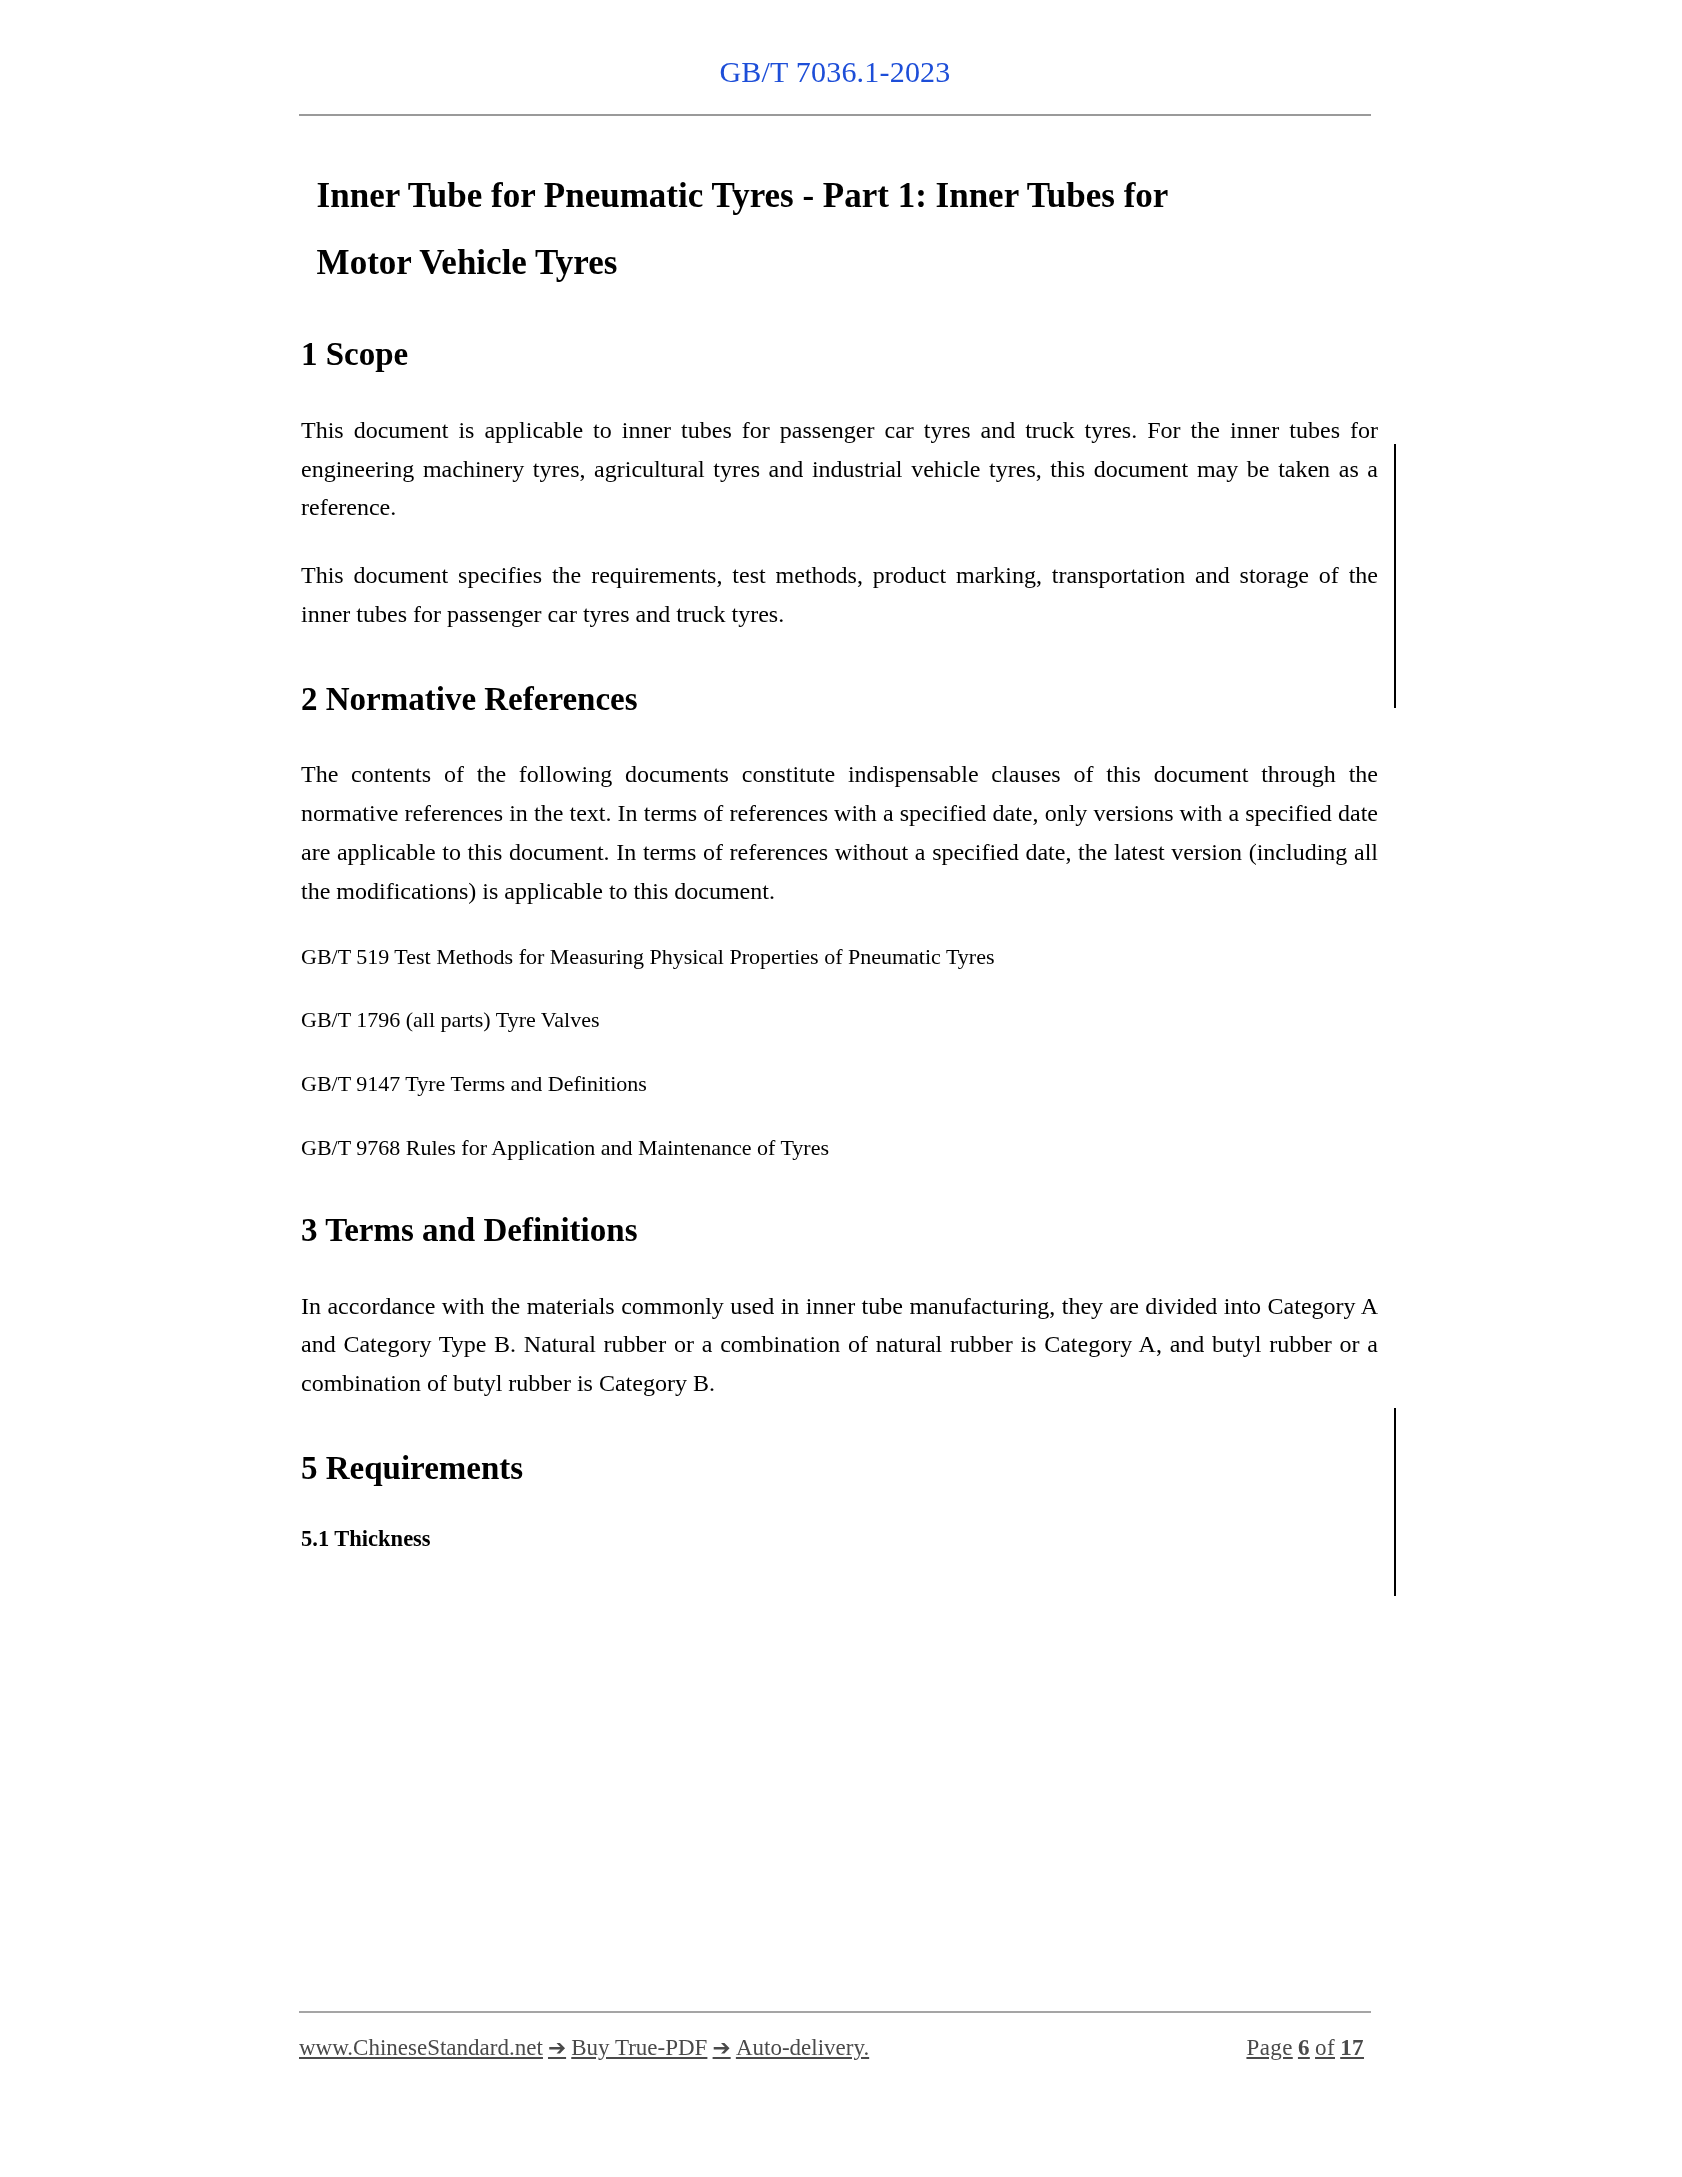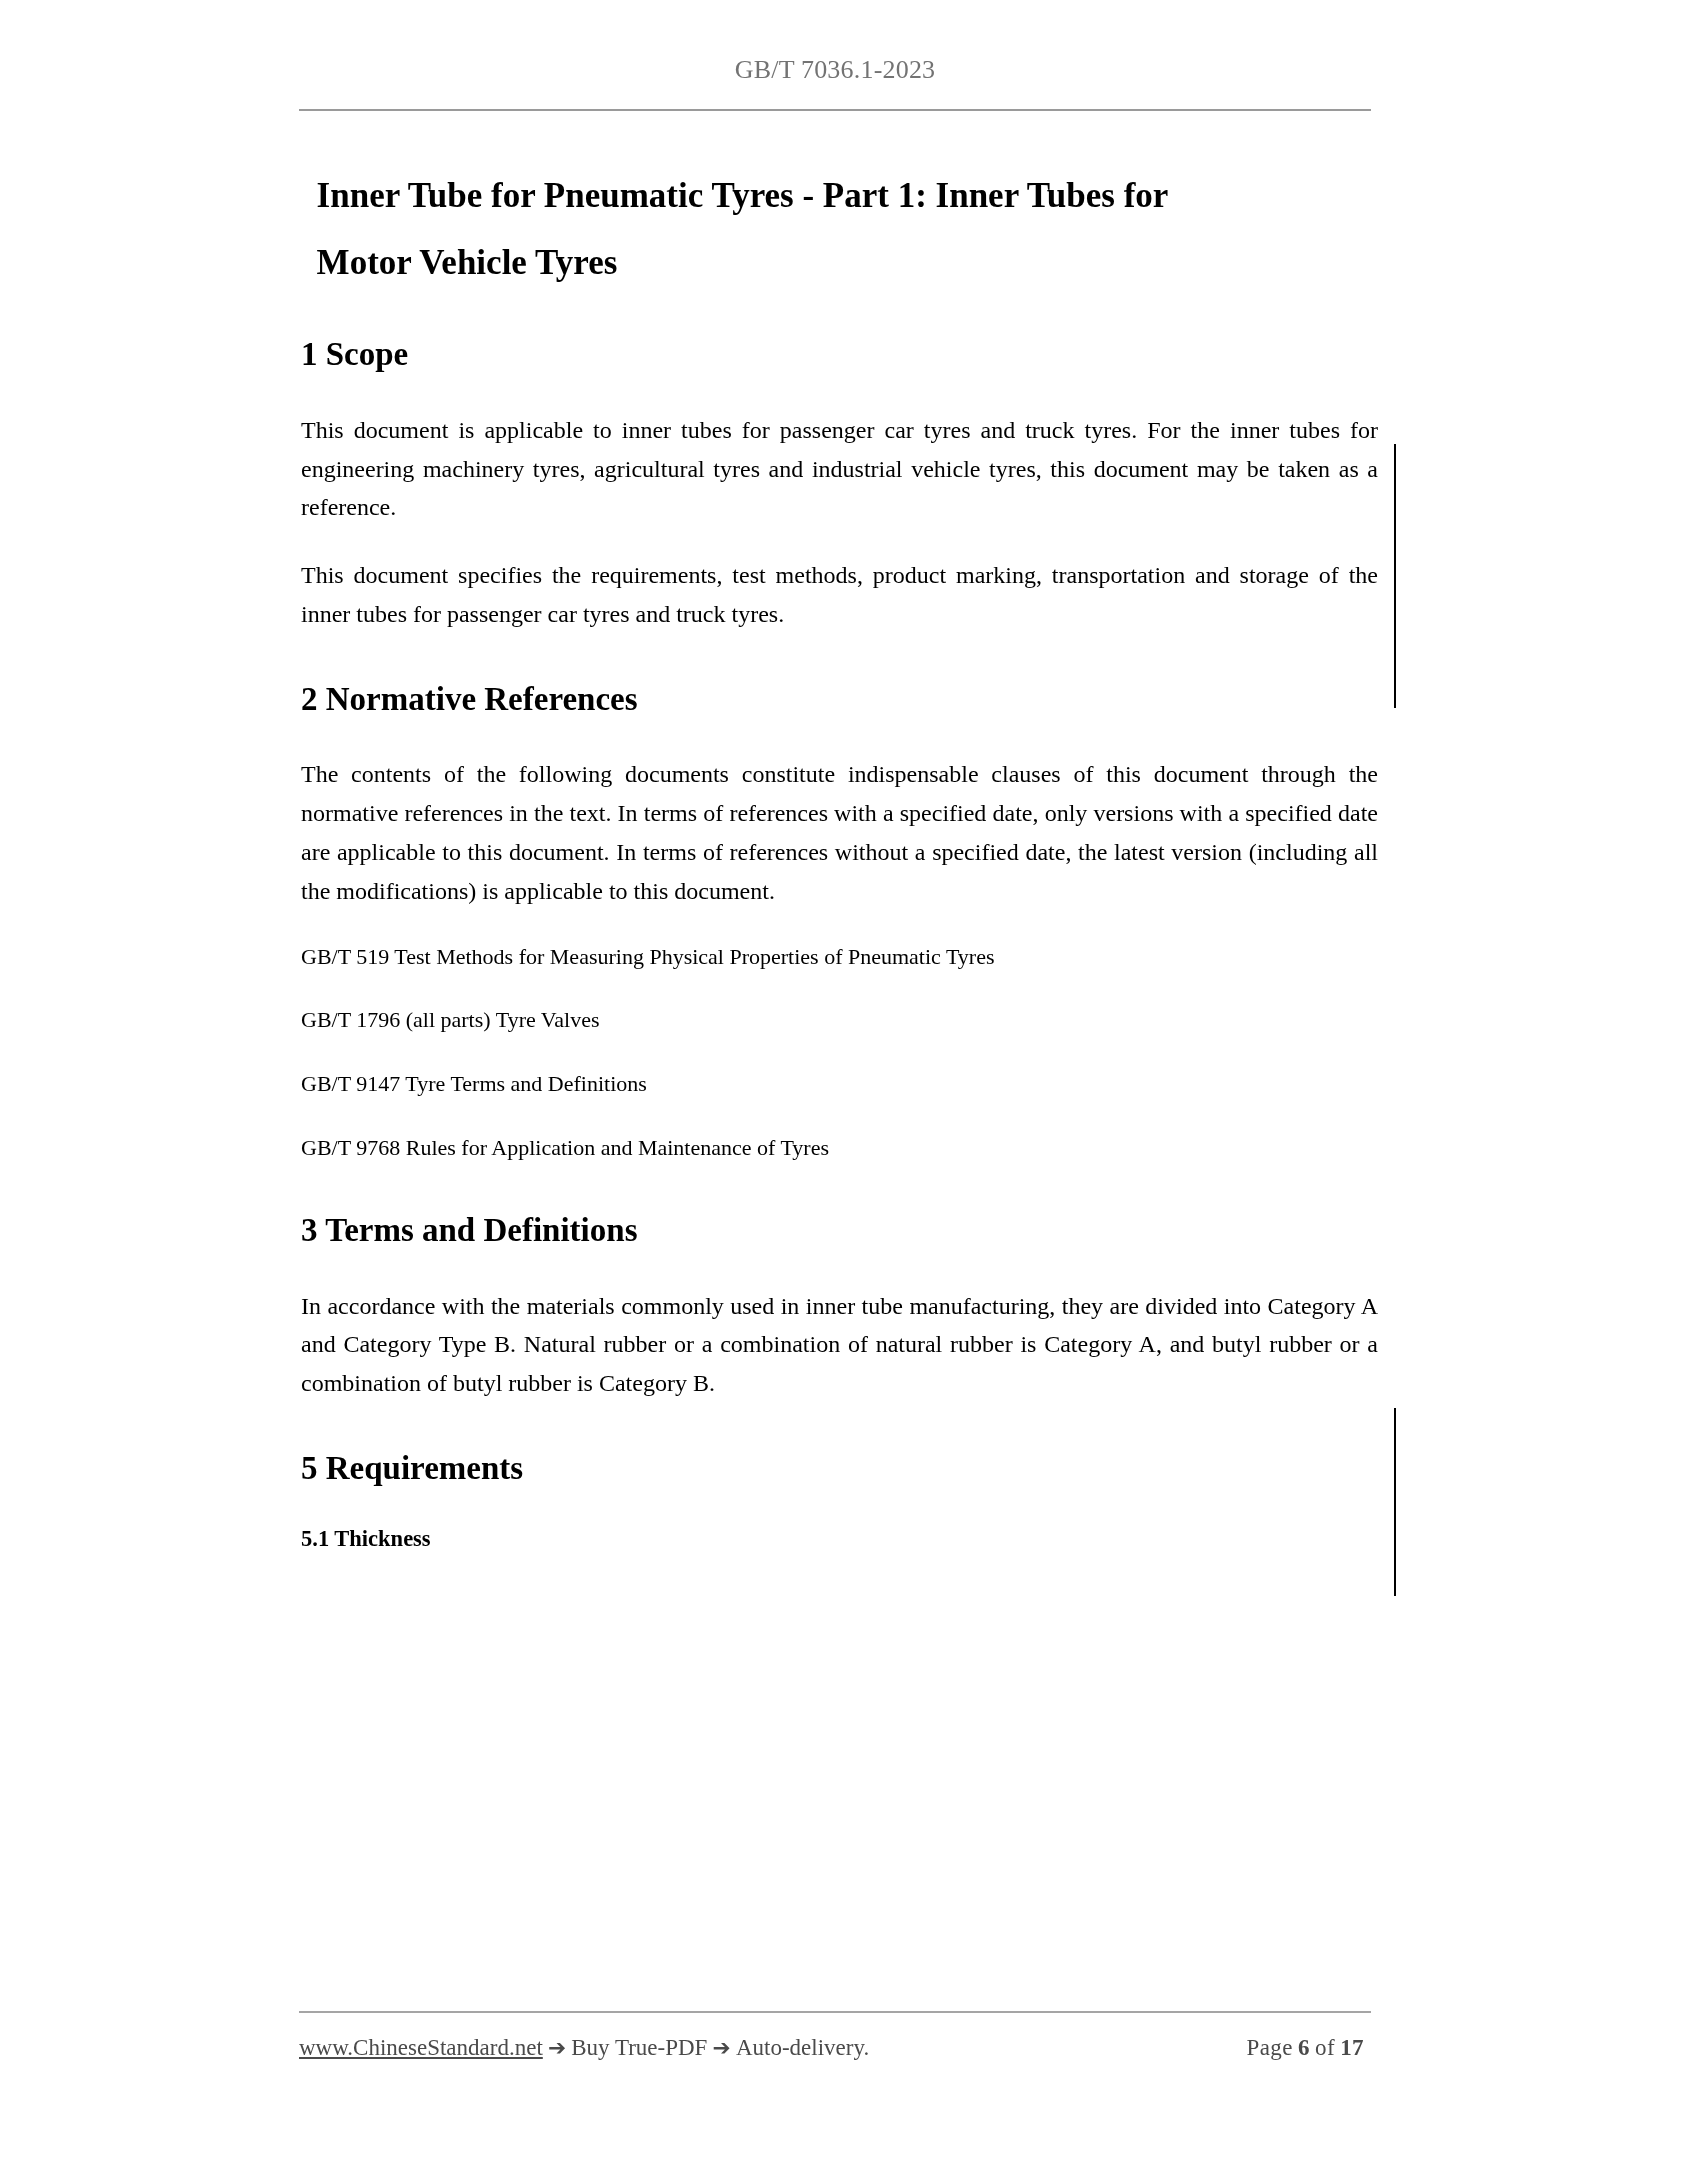--- a/index.html
+++ b/index.html
@@ -22,22 +22,22 @@
 
   
   .header {
     position: absolute;
     left: 299px;
     top: 54px;
     width: 1072px;
   }
   .header-title {
     text-align: center;
-    font-size: 26px;
-    color: #737373;
+    font-size: 30px;
+    color: #1d4ed8;
     letter-spacing: 0.2px;
     line-height: 1.2;
   }
   .header-rule {
     margin-top: 24px;
     height: 1.7px;
     background: #9a9a9a;
   }
 
   
@@ -112,20 +112,21 @@
     height: 1.7px;
     background: #a5a5a5;
   }
   .footer-row {
     display: flex;
     align-items: baseline;
     justify-content: space-between;
     margin-top: 22.5px;
     font-size: 23px;
     color: #4a4a4a;
+    text-decoration: underline;
   }
   .footer-left {
     white-space: nowrap;
   }
   .footer-link {
     text-decoration: underline;
     color: #4a4a4a;
   }
   .arrow {
     font-family: "DejaVu Sans", sans-serif;

